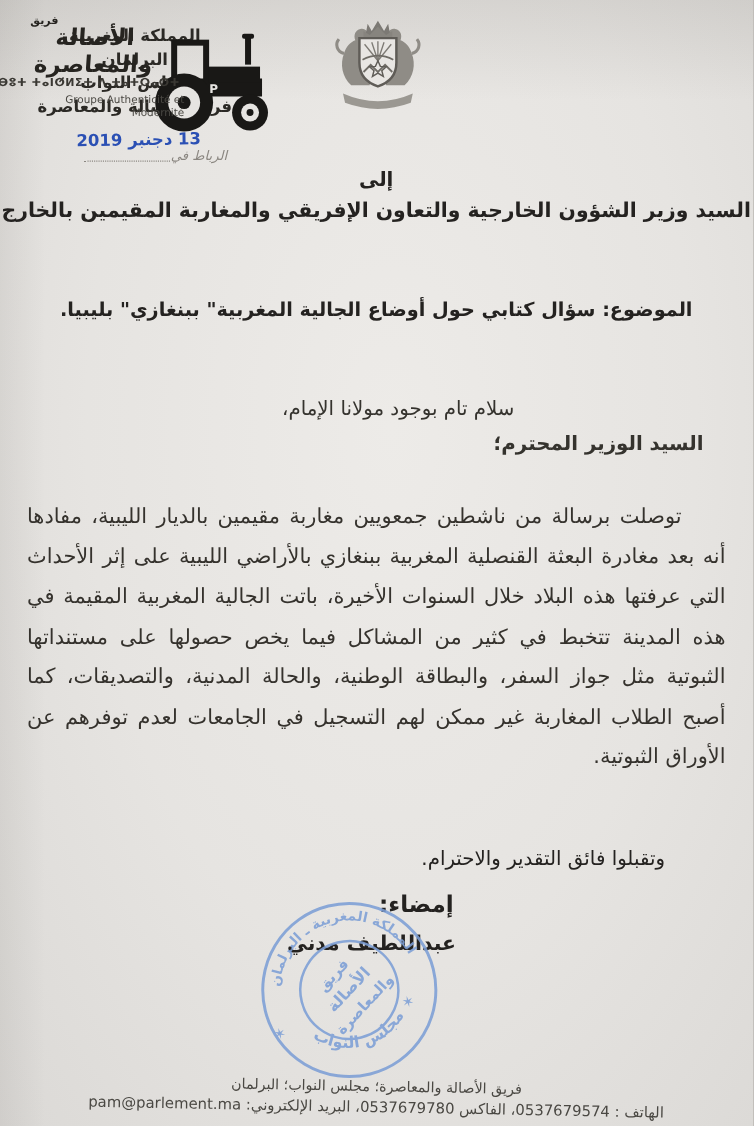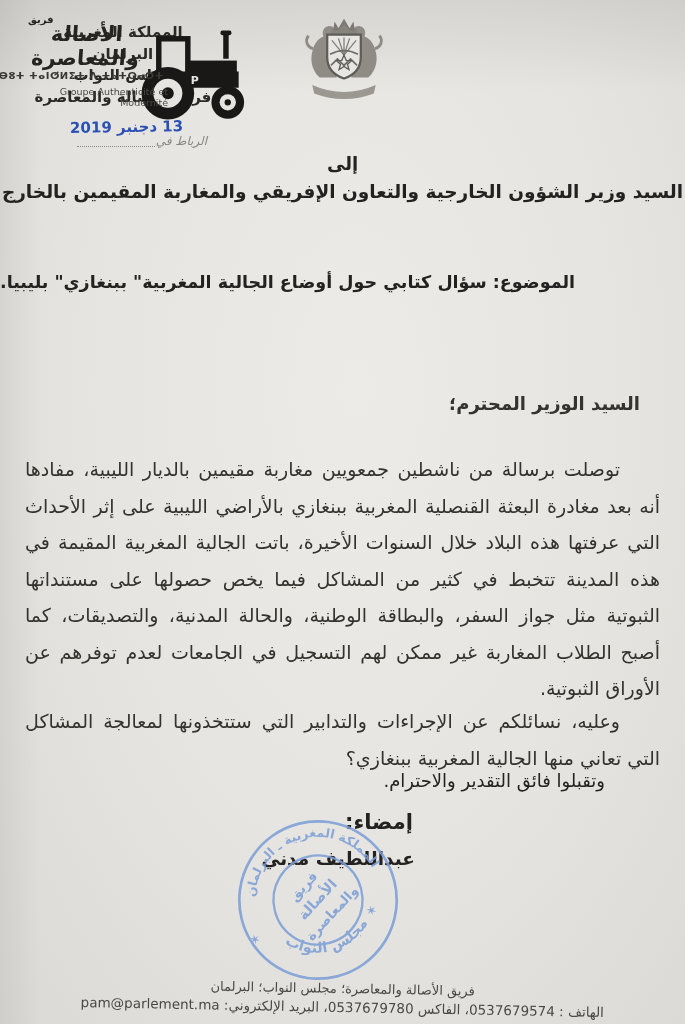--- a/index.html
+++ b/index.html
@@ -29,21 +29,21 @@
   .dateline{top:116px;right:478px;width:170px;height:44px;}
   .place{position:absolute;top:18px;right:0;font-size:12px;font-style:italic;color:#8a8680;}
   .dots{position:absolute;top:30px;right:52px;width:78px;border-bottom:1.6px dotted #8a8680;}
   .bluedate{position:absolute;top:2px;right:24px;font-size:15px;font-weight:bold;
     color:#2b50b4;letter-spacing:1px;transform:rotate(-1deg);white-space:nowrap;}
   
   .to-word{top:153px;left:0;right:0;text-align:center;font-size:18px;font-weight:bold;color:#242220;}
   .addr1{top:181px;left:0;right:0;text-align:center;font-size:18.5px;font-weight:bold;color:#242220;}
   .addr2{top:214px;left:0;right:0;text-align:center;font-size:14px;color:#3a3833;}
   
-  .subject{top:272px;left:0;right:0;text-align:left;font-size:17.5px;font-weight:bold;color:#242220;}
+  .subject{top:272px;left:0;right:0;text-align:center;font-size:17.5px;font-weight:bold;color:#242220;}
   
   .sal1{top:361px;left:40px;right:0;text-align:center;font-size:18px;color:#35332e;}
   .sal2{top:393px;right:45px;font-size:18px;color:#35332e;font-weight:bold;}
   
   .para{right:25px;width:635px;font-size:19px;line-height:36.5px;color:#35322d;
     text-align:justify;text-indent:40px;}
   .p1{top:432px;}
   .p2{top:684px;}
   .closing{top:770px;right:80px;font-size:18px;font-weight:normal;color:#242220;}
   .imda{top:810px;right:272px;font-size:21px;font-weight:bold;color:#242220;}
@@ -115,24 +115,24 @@
     <div class="place">الرباط في</div>
     <div class="dots"></div>
     <div class="bluedate">13 دجنبر 2019</div>
   </div>
 
   <div class="abs to-word">إلى</div>
   <div class="abs addr1">السيد  وزير الشؤون الخارجية والتعاون الإفريقي والمغاربة المقيمين بالخارج</div>
 
   <div class="abs subject">الموضوع: سؤال كتابي حول أوضاع الجالية المغربية" ببنغازي" بليبيا.</div>
 
+  <div class="abs sal1">سلام تام بوجود مولانا الإمام،</div>
   <div class="abs sal2">السيد الوزير المحترم؛</div>
 
   <p class="abs para p1">توصلت برسالة من ناشطين جمعويين مغاربة مقيمين بالديار الليبية، مفادها أنه بعد مغادرة البعثة القنصلية المغربية ببنغازي بالأراضي الليبية على إثر الأحداث التي عرفتها هذه البلاد خلال السنوات الأخيرة، باتت الجالية المغربية المقيمة في هذه المدينة تتخبط في كثير من المشاكل فيما يخص حصولها على مستنداتها الثبوتية مثل جواز السفر، والبطاقة الوطنية، والحالة المدنية، والتصديقات، كما أصبح الطلاب المغاربة غير ممكن لهم التسجيل في الجامعات لعدم توفرهم عن الأوراق الثبوتية.</p>
-  <p class="abs para p2">وعليه، نسائلكم عن الإجراءات والتدابير التي ستتخذونها لمعالجة المشاكل التي تعاني منها الجالية المغربية ببنغازي؟</p>
 
   <div class="abs closing">وتقبلوا فائق التقدير والاحترام.</div>
   <div class="abs imda">إمضاء:</div>
   <div class="abs signatory">عبداللطيف مدني</div>
 
   <svg class="abs stamp" viewBox="0 0 170 170">
     <defs>
       <path id="sArcTop" d="M 24,85 A 61,61 0 1 1 146,85"></path>
       <path id="sArcBot" d="M 31,97 A 57,57 0 0 0 139,97"></path>
     </defs>

